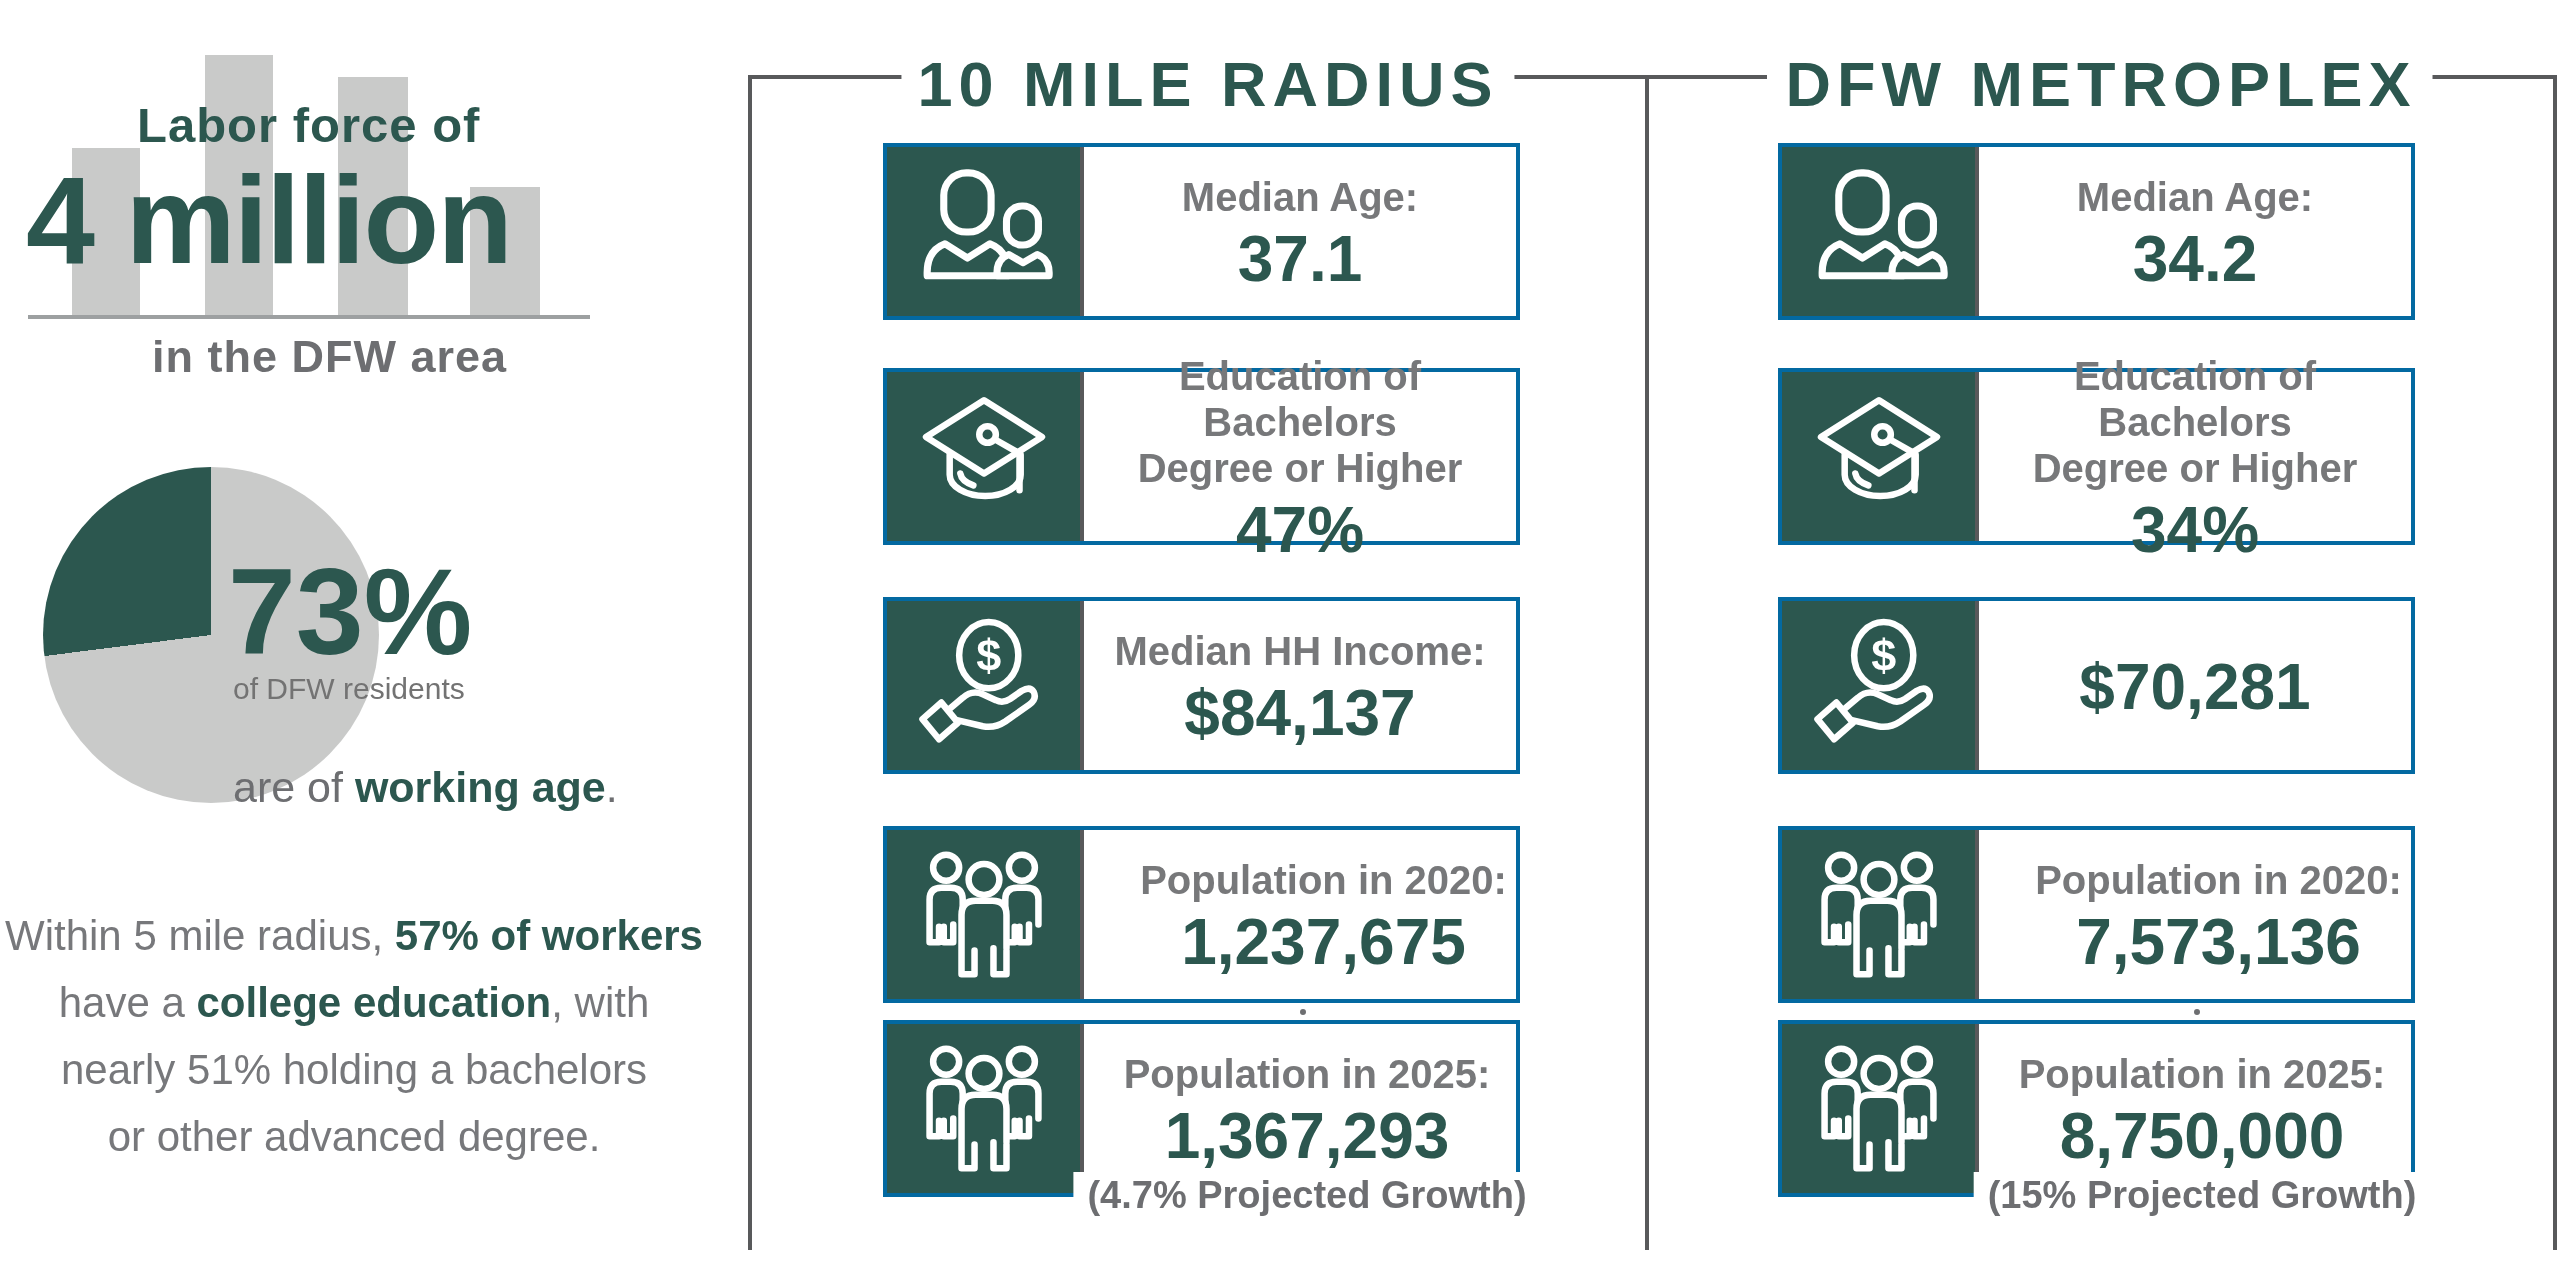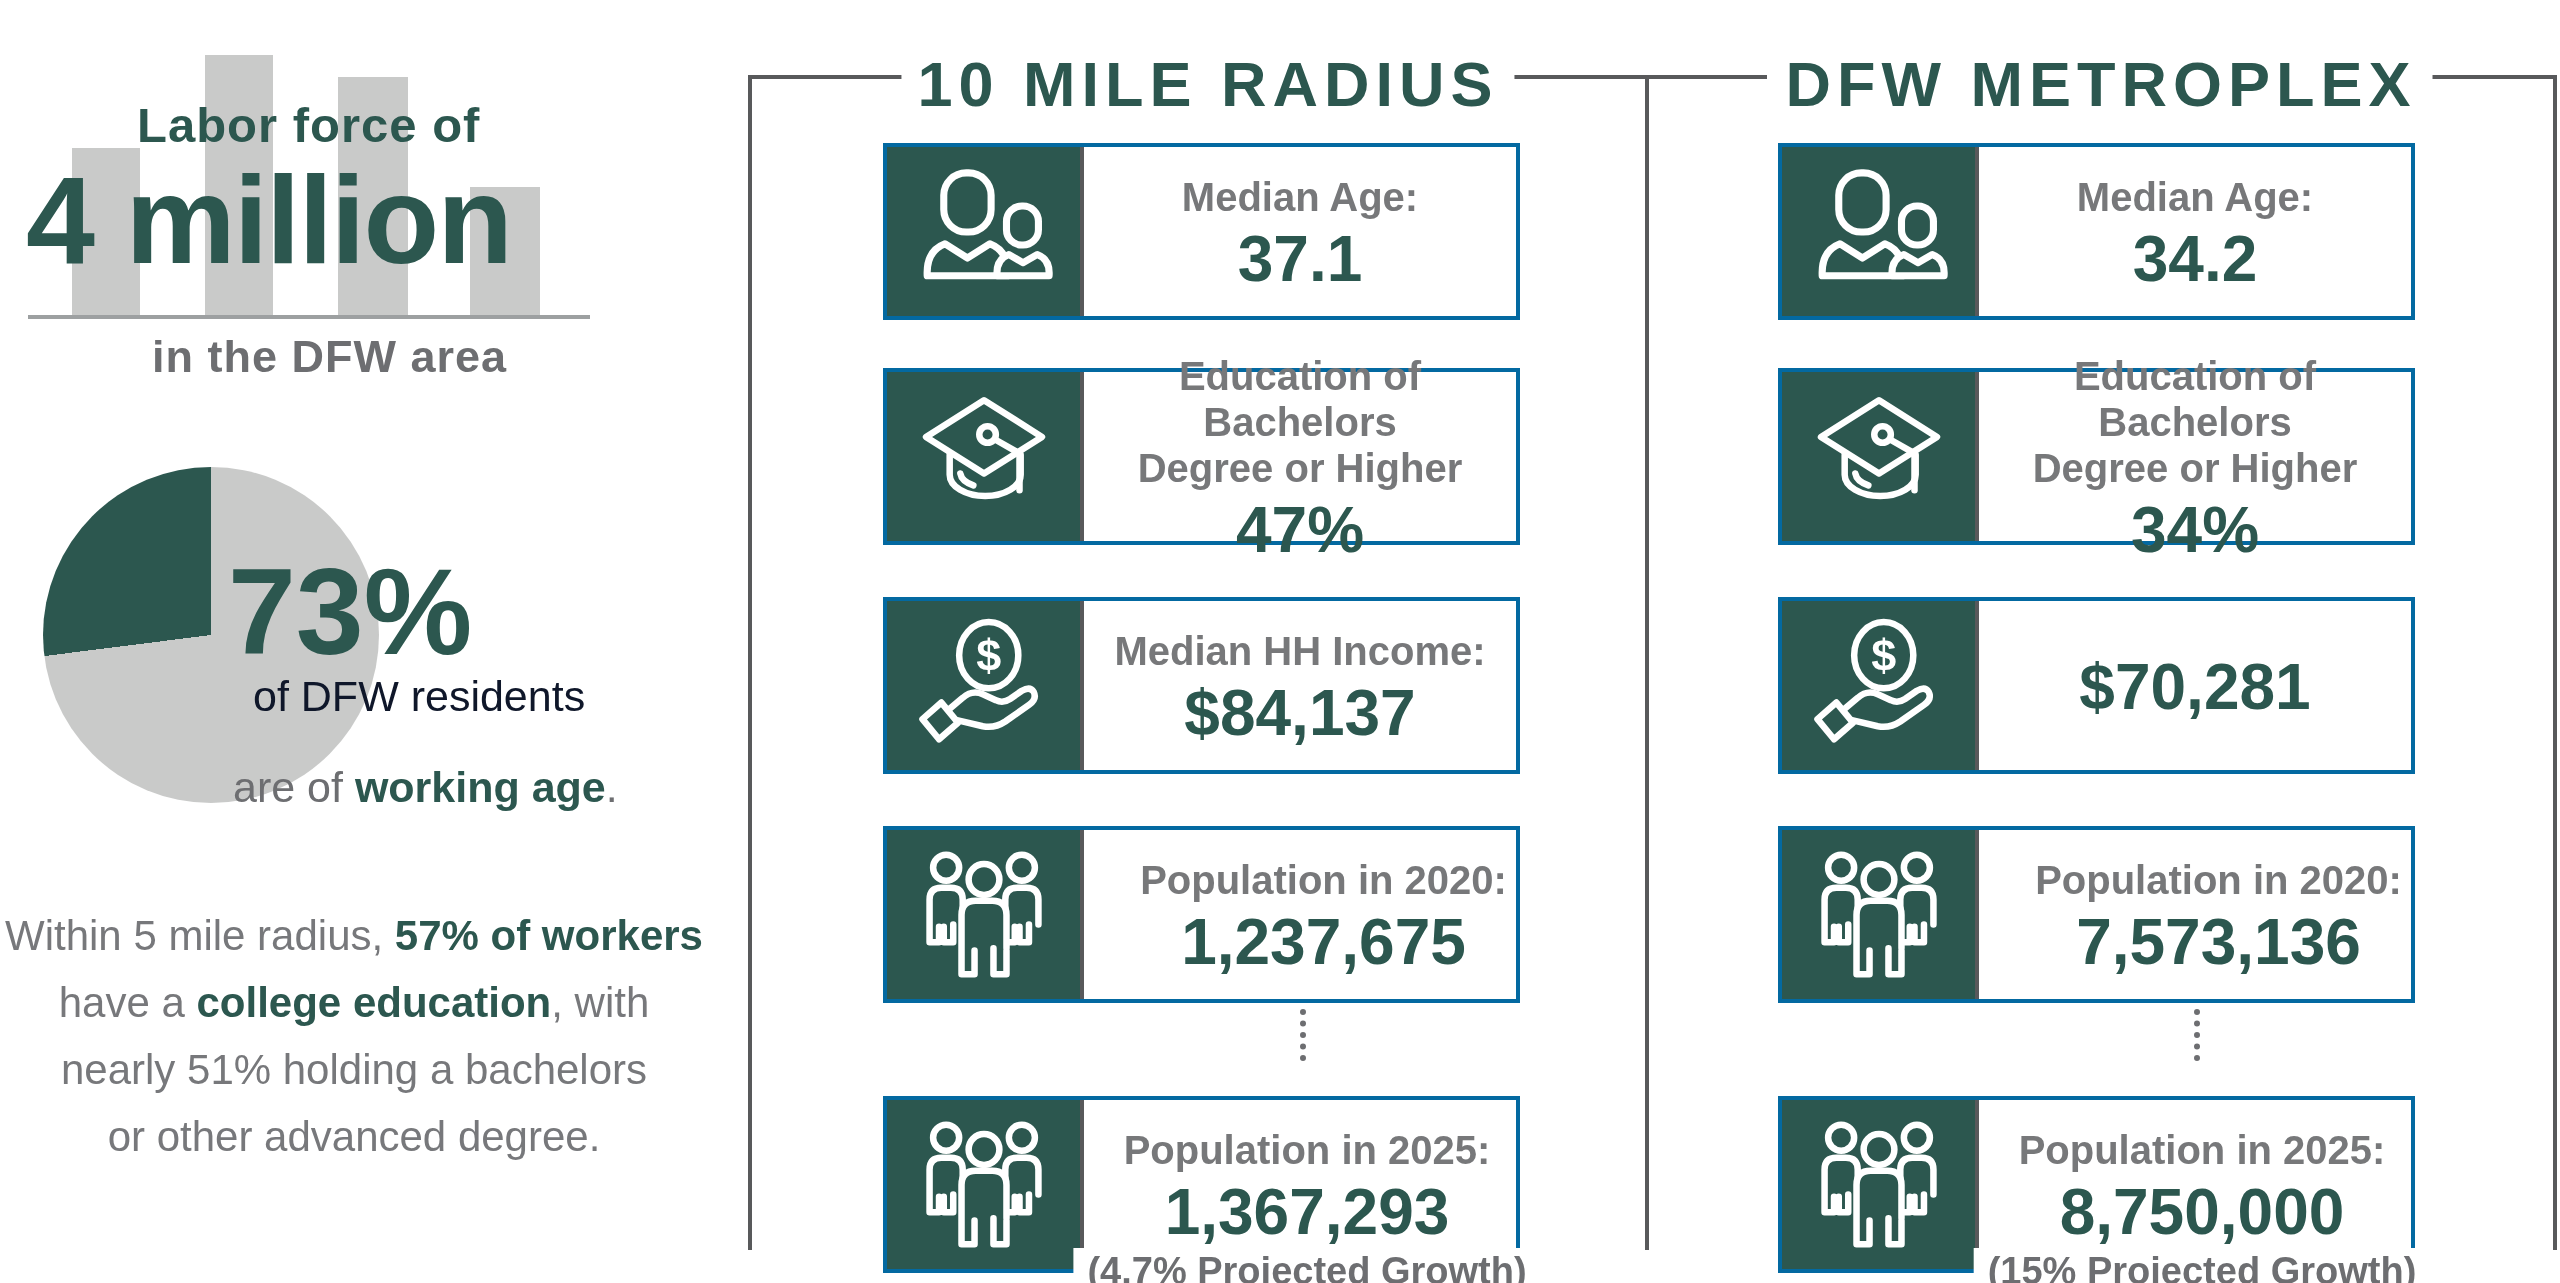--- a/index.html
+++ b/index.html
@@ -17,21 +17,21 @@
   #baseline-rule{left:28px;top:315px;width:562px;height:4px;background:#9da0a1;}
   #headline-small{left:137px;top:97px;font-size:49px;font-weight:bold;color:#2c574f;letter-spacing:1px;z-index:3;}
   #headline-big{left:26px;top:158px;font-size:124px;font-weight:bold;color:#2c574f;letter-spacing:-2px;line-height:1.0;z-index:3;white-space:nowrap;}
   #headline-caption{left:152px;top:331px;font-size:45px;font-weight:bold;color:#6d6e71;letter-spacing:1px;z-index:3;}
   #pie{
     left:43px;top:467px;width:336px;height:336px;border-radius:50%;
     background:conic-gradient(from 0deg, #c9cac9 0deg 262.8deg, #2c574f 262.8deg 360deg);
     z-index:1;
   }
   #pie-value{left:228px;top:548px;font-size:122px;font-weight:bold;color:#2c574f;line-height:1.05;z-index:3;}
-  #pie-caption-1{left:233px;top:672px;font-size:43px;color:#0f172a;z-index:3;white-space:nowrap;margin-left:20px;}
+  #pie-caption-1{left:233px;top:672px;font-size:30px;color:#737373;z-index:3;white-space:nowrap;}
   #pie-caption-2{left:233px;top:763px;font-size:43px;color:#6d6e71;z-index:3;white-space:nowrap;}
   .teal-bold{color:#2c574f;font-weight:bold;}
   #paragraph{left:4px;top:902px;width:700px;font-size:42px;line-height:67px;color:#77787b;z-index:3;}
   
   .h-line{position:absolute;top:75px;height:4px;background:#58595b;}
   #h-seg-1{left:748px;width:157px;}
   #h-seg-2{left:1513px;width:254px;}
   #h-seg-3{left:2432px;width:125px;}
   .v-line{position:absolute;top:77px;width:4px;height:1173px;background:#58595b;}
   #v-left{left:748px;}
@@ -60,21 +60,21 @@
   }
   .box-label{font-size:40px;font-weight:bold;color:#77787a;text-align:center;line-height:46px;}
   .box-value{font-size:64px;font-weight:bold;color:#2c574f;text-align:center;line-height:66px;}
   .box-foot{
     position:absolute;bottom:-25px;left:50%;transform:translateX(-50%);
     font-size:38px;font-weight:bold;color:#6d6e71;background:#ffffff;
     padding:0 14px;white-space:nowrap;line-height:46px;z-index:5;
   }
   .col0{left:883px;}
   .col1{left:1778px;}
-  .row0{top:143px;} .row1{top:368px;} .row2{top:597px;} .row3{top:826px;gap:47px;} .row4{top:1096px;gap:14px;}
+  .row0{top:143px;} .row1{top:368px;} .row2{top:597px;} .row3{top:826px;gap:47px;} .row4{top:1020px;gap:14px;}
   .dots{position:absolute;top:1009px;height:52px;width:0;border-left:6px dotted #6d6e71;z-index:2;}
   #dots-0{left:1300px;}
   #dots-1{left:2194px;}
   .hidden-defs{position:absolute;width:0;height:0;overflow:hidden;}
 </style>
 </head>
 <body>
 
 <svg class="hidden-defs" xmlns="http://www.w3.org/2000/svg">
   <defs>

